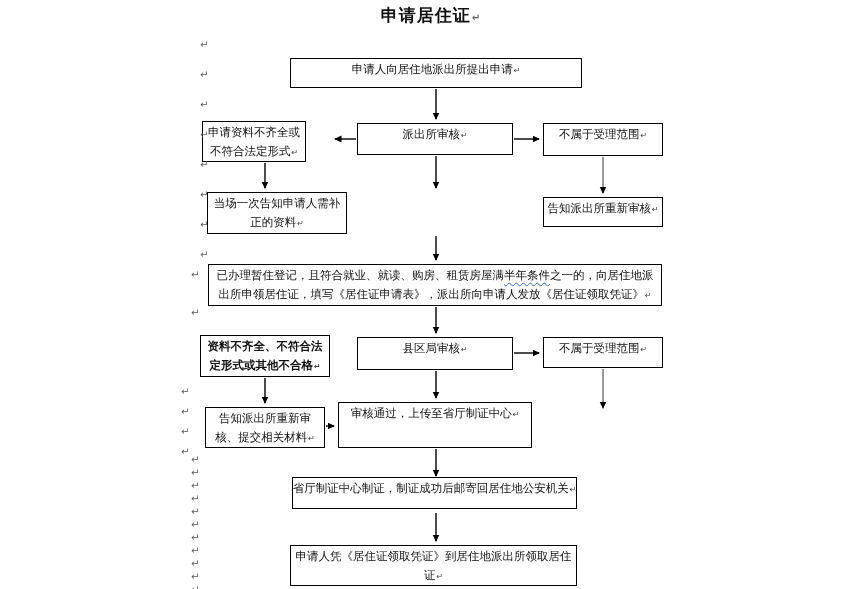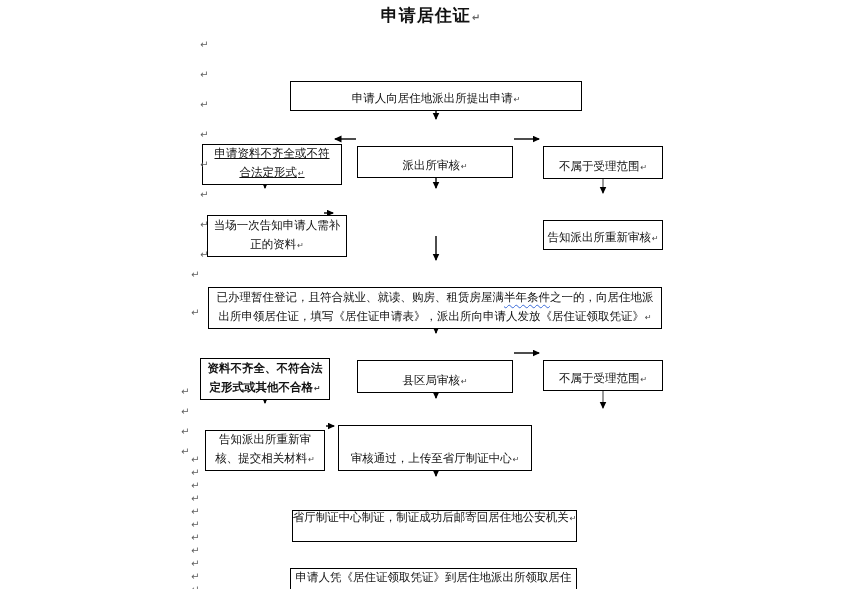--- a/index.html
+++ b/index.html
@@ -14,42 +14,42 @@
     overflow:hidden;
   }
   #title{
     position:absolute;left:0;top:4px;width:862px;
     text-align:center;font-size:17px;font-weight:600;letter-spacing:1px;
   }
   .node{
     position:absolute;
     border:1px solid #000;
     background:#fff;
-    display:flex;align-items:flex-end;justify-content:center;
+    display:flex;align-items:flex-start;justify-content:center;
     text-align:center;
     font-size:11.5px;line-height:19px;
-    padding:1px 4px;box-sizing:border-box;margin-top:23px;
+    padding:1px 4px;box-sizing:border-box;
   }
   .nowrap{white-space:nowrap;}
   
   .n-apply      {left:290px;top:58px;  width:292px;height:30px;}
-  .n-inc1       {left:202px;top:121px; width:140px;height:41px;padding:1px 9px;text-decoration:underline;}
+  .n-inc1       {left:202px;top:121px; width:104px;height:41px;padding:1px 3px;}
   .n-police     {left:357px;top:123px; width:156px;height:32px;}
   .n-scope1     {left:543px;top:123px; width:120px;height:33px;}
   .n-correct    {left:207px;top:192px; width:140px;height:42px;}
   .n-register   {left:337px;top:192px; width:195px;height:43px;}
   .n-return1    {left:543px;top:197px; width:120px;height:30px;}
   .n-eligible   {left:208px;top:264px; width:454px;height:42px;}
   .n-inc2       {left:200px;top:335px; width:130px;height:42px;font-weight:bold;}
   .n-county     {left:357px;top:337px; width:156px;height:33px;}
   .n-scope2     {left:543px;top:337px; width:120px;height:31px;}
   .n-rereview   {left:205px;top:407px; width:120px;height:41px;}
   .n-approved   {left:338px;top:402px; width:194px;height:46px;}
   .n-return2    {left:543px;top:412px; width:120px;height:28px;}
-  .n-making     {left:292px;top:487px; width:285px;height:32px;padding:13px 2px;}
+  .n-making     {left:292px;top:477px; width:285px;height:32px;padding:1px 2px;}
   .n-collect    {left:290px;top:545px; width:287px;height:41px;}
 
   .wavy{
     text-decoration:underline;
     text-decoration-style:wavy;
     text-decoration-color:#3a6bd8;
     text-decoration-thickness:1px;
     text-underline-offset:3px;
   }
   .pmark{

